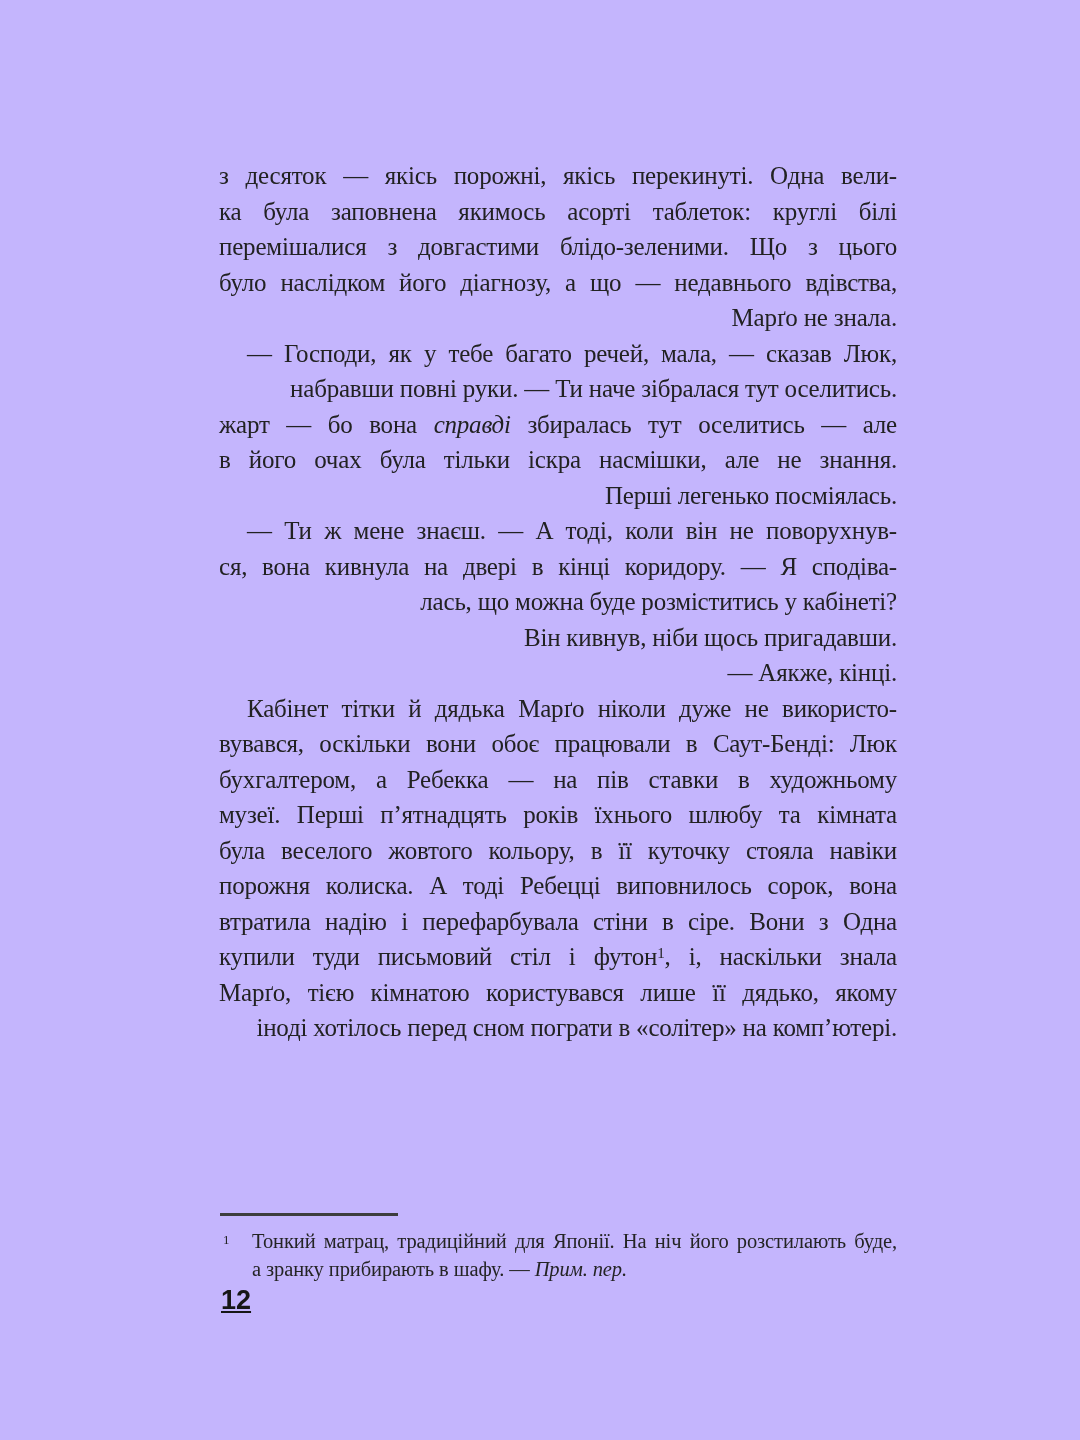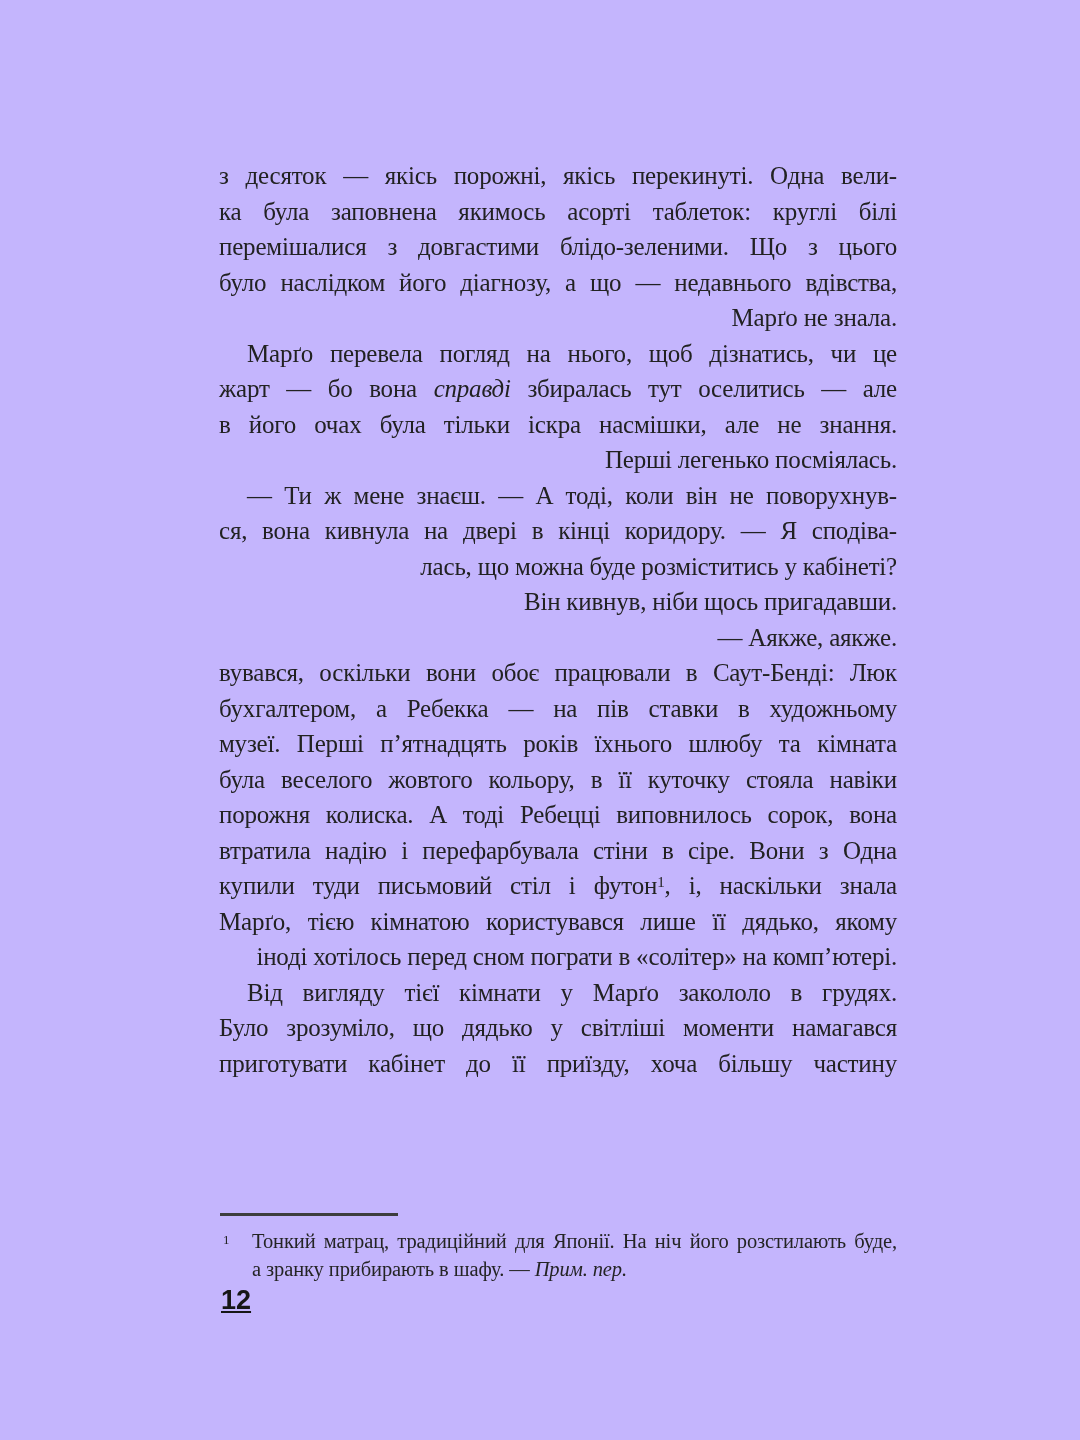--- a/index.html
+++ b/index.html
@@ -94,51 +94,50 @@
 
   <div class="body-text" id="body-text">
       <div class="para">
         <div class="line jl">з десяток — якісь порожні, якісь перекинуті. Одна вели-</div>
         <div class="line jl">ка була заповнена якимось асорті таблеток: круглі білі</div>
         <div class="line jl">перемішалися з довгастими блідо-зеленими. Що з цього</div>
         <div class="line jl">було наслідком його діагнозу, а що — недавнього вдівства,</div>
         <div class="line">Марґо не знала.</div>
       </div>
       <div class="para">
-        <div class="line jl indent">Марґо перевела погляд на нього, щоб дізнатись, чи це</div>
+        <div class="line jl indent">— Господи, як у тебе багато речей, мала, — сказав Люк,</div>
+        <div class="line">набравши повні руки. — Ти наче зібралася тут оселитись.</div>
+      </div>
+      <div class="para">
         <div class="line jl">жарт — бо вона <i>справді</i> збиралась тут оселитись — але</div>
         <div class="line jl">в його очах була тільки іскра насмішки, але не знання.</div>
         <div class="line">Перші легенько посміялась.</div>
       </div>
       <div class="para">
         <div class="line jl indent">— Ти ж мене знаєш. — А тоді, коли він не поворухнув-</div>
         <div class="line jl">ся, вона кивнула на двері в кінці коридору. — Я сподіва-</div>
         <div class="line">лась, що можна буде розміститись у кабінеті?</div>
       </div>
       <div class="para">
         <div class="line indent">Він кивнув, ніби щось пригадавши.</div>
       </div>
       <div class="para">
-        <div class="line indent">— Аякже, аякже.</div>
+        <div class="line indent">— Аякже, кінці.</div>
       </div>
       <div class="para">
+        <div class="line jl indent">Кабінет тітки й дядька Марґо ніколи дуже не використо-</div>
         <div class="line jl">вувався, оскільки вони обоє працювали в Саут-Бенді: Люк</div>
         <div class="line jl">бухгалтером, а Ребекка — на пів ставки в художньому</div>
         <div class="line jl">музеї. Перші п’ятнадцять років їхнього шлюбу та кімната</div>
         <div class="line jl">була веселого жовтого кольору, в її куточку стояла навіки</div>
         <div class="line jl">порожня колиска. А тоді Ребецці виповнилось сорок, вона</div>
         <div class="line jl">втратила надію і перефарбувала стіни в сіре. Вони з Одна</div>
         <div class="line jl">купили туди письмовий стіл і футон<sup>1</sup>, і, наскільки знала</div>
         <div class="line jl">Марґо, тією кімнатою користувався лише її дядько, якому</div>
         <div class="line">іноді хотілось перед сном пограти в «солітер» на комп’ютері.</div>
-      </div>
-      <div class="para">
-        <div class="line jl indent">Від вигляду тієї кімнати у Марґо закололо в грудях.</div>
-        <div class="line jl">Було зрозуміло, що дядько у світліші моменти намагався</div>
-        <div class="line jl">приготувати кабінет до її приїзду, хоча більшу частину</div>
       </div>
     </div>
 
   <div class="footnote">
     <div class="fn-divider"></div>
     <div class="fn-body">
       <span class="fn-marker">1</span>
       <div id="fn-lines">
           <div class="fn-line jl">Тонкий матрац, традиційний для Японії. На ніч його розстилають буде,</div>
           <div class="fn-line">а зранку прибирають в шафу. — <i>Прим. пер.</i></div>

